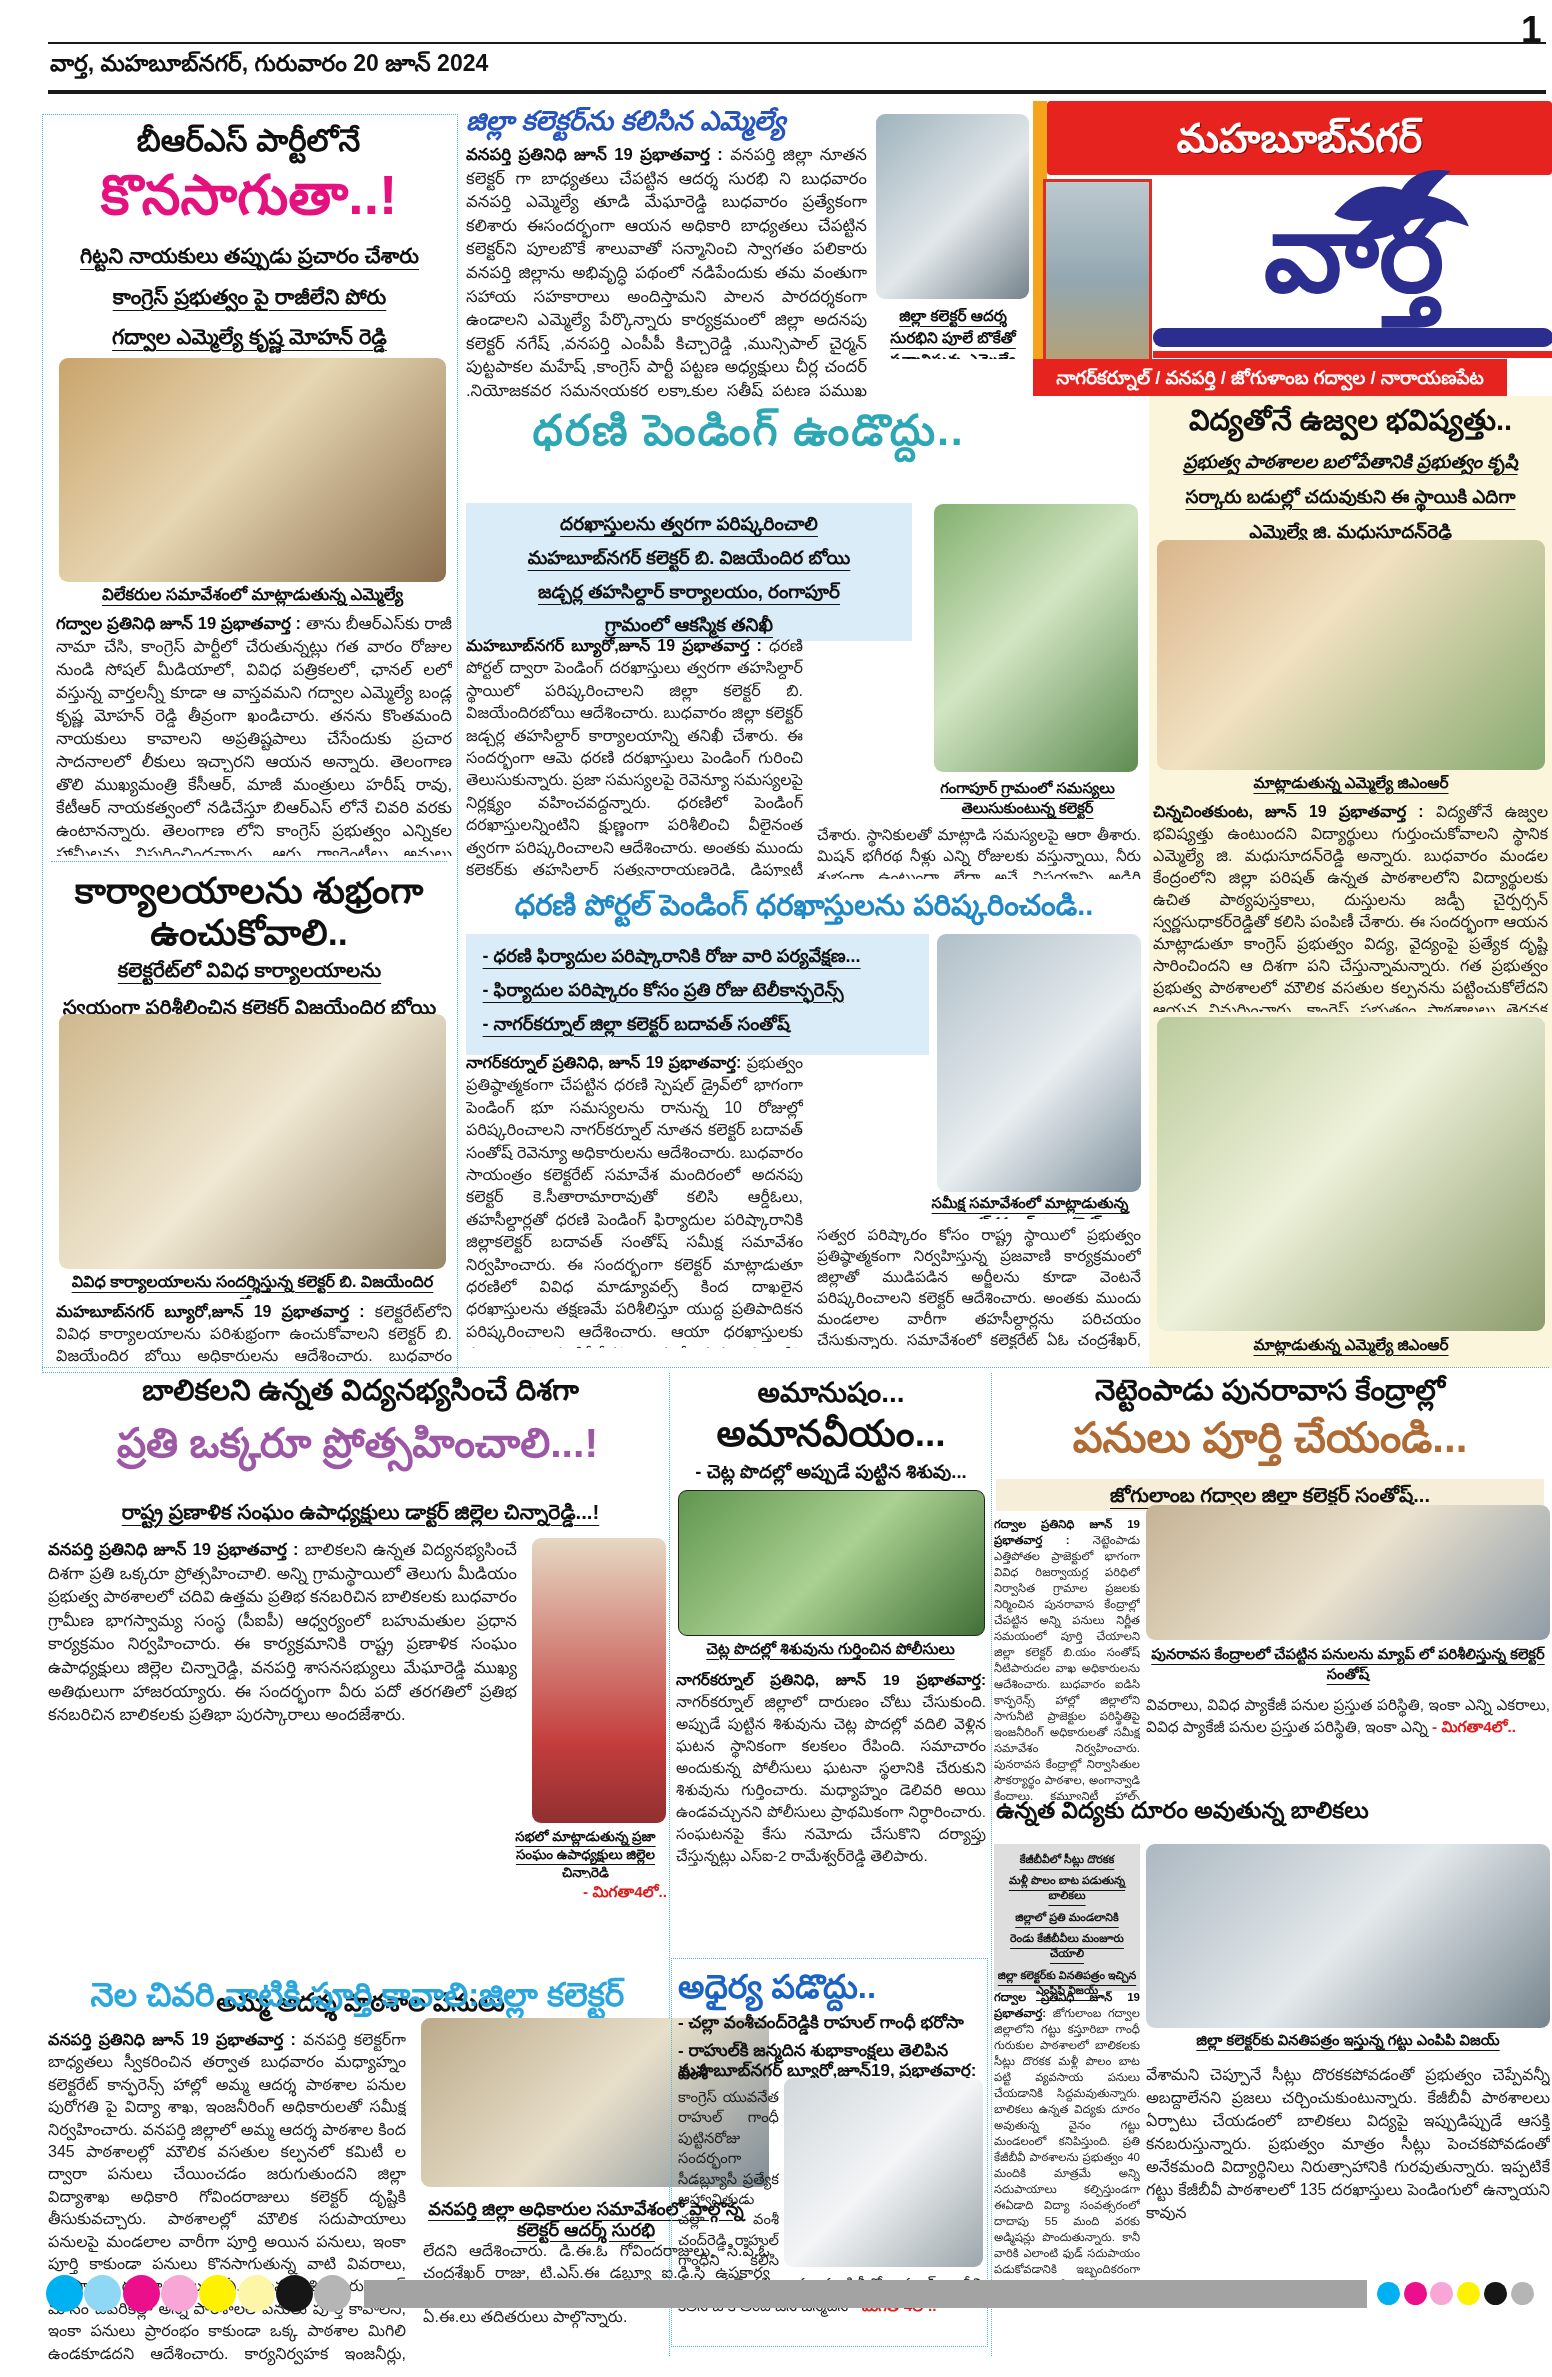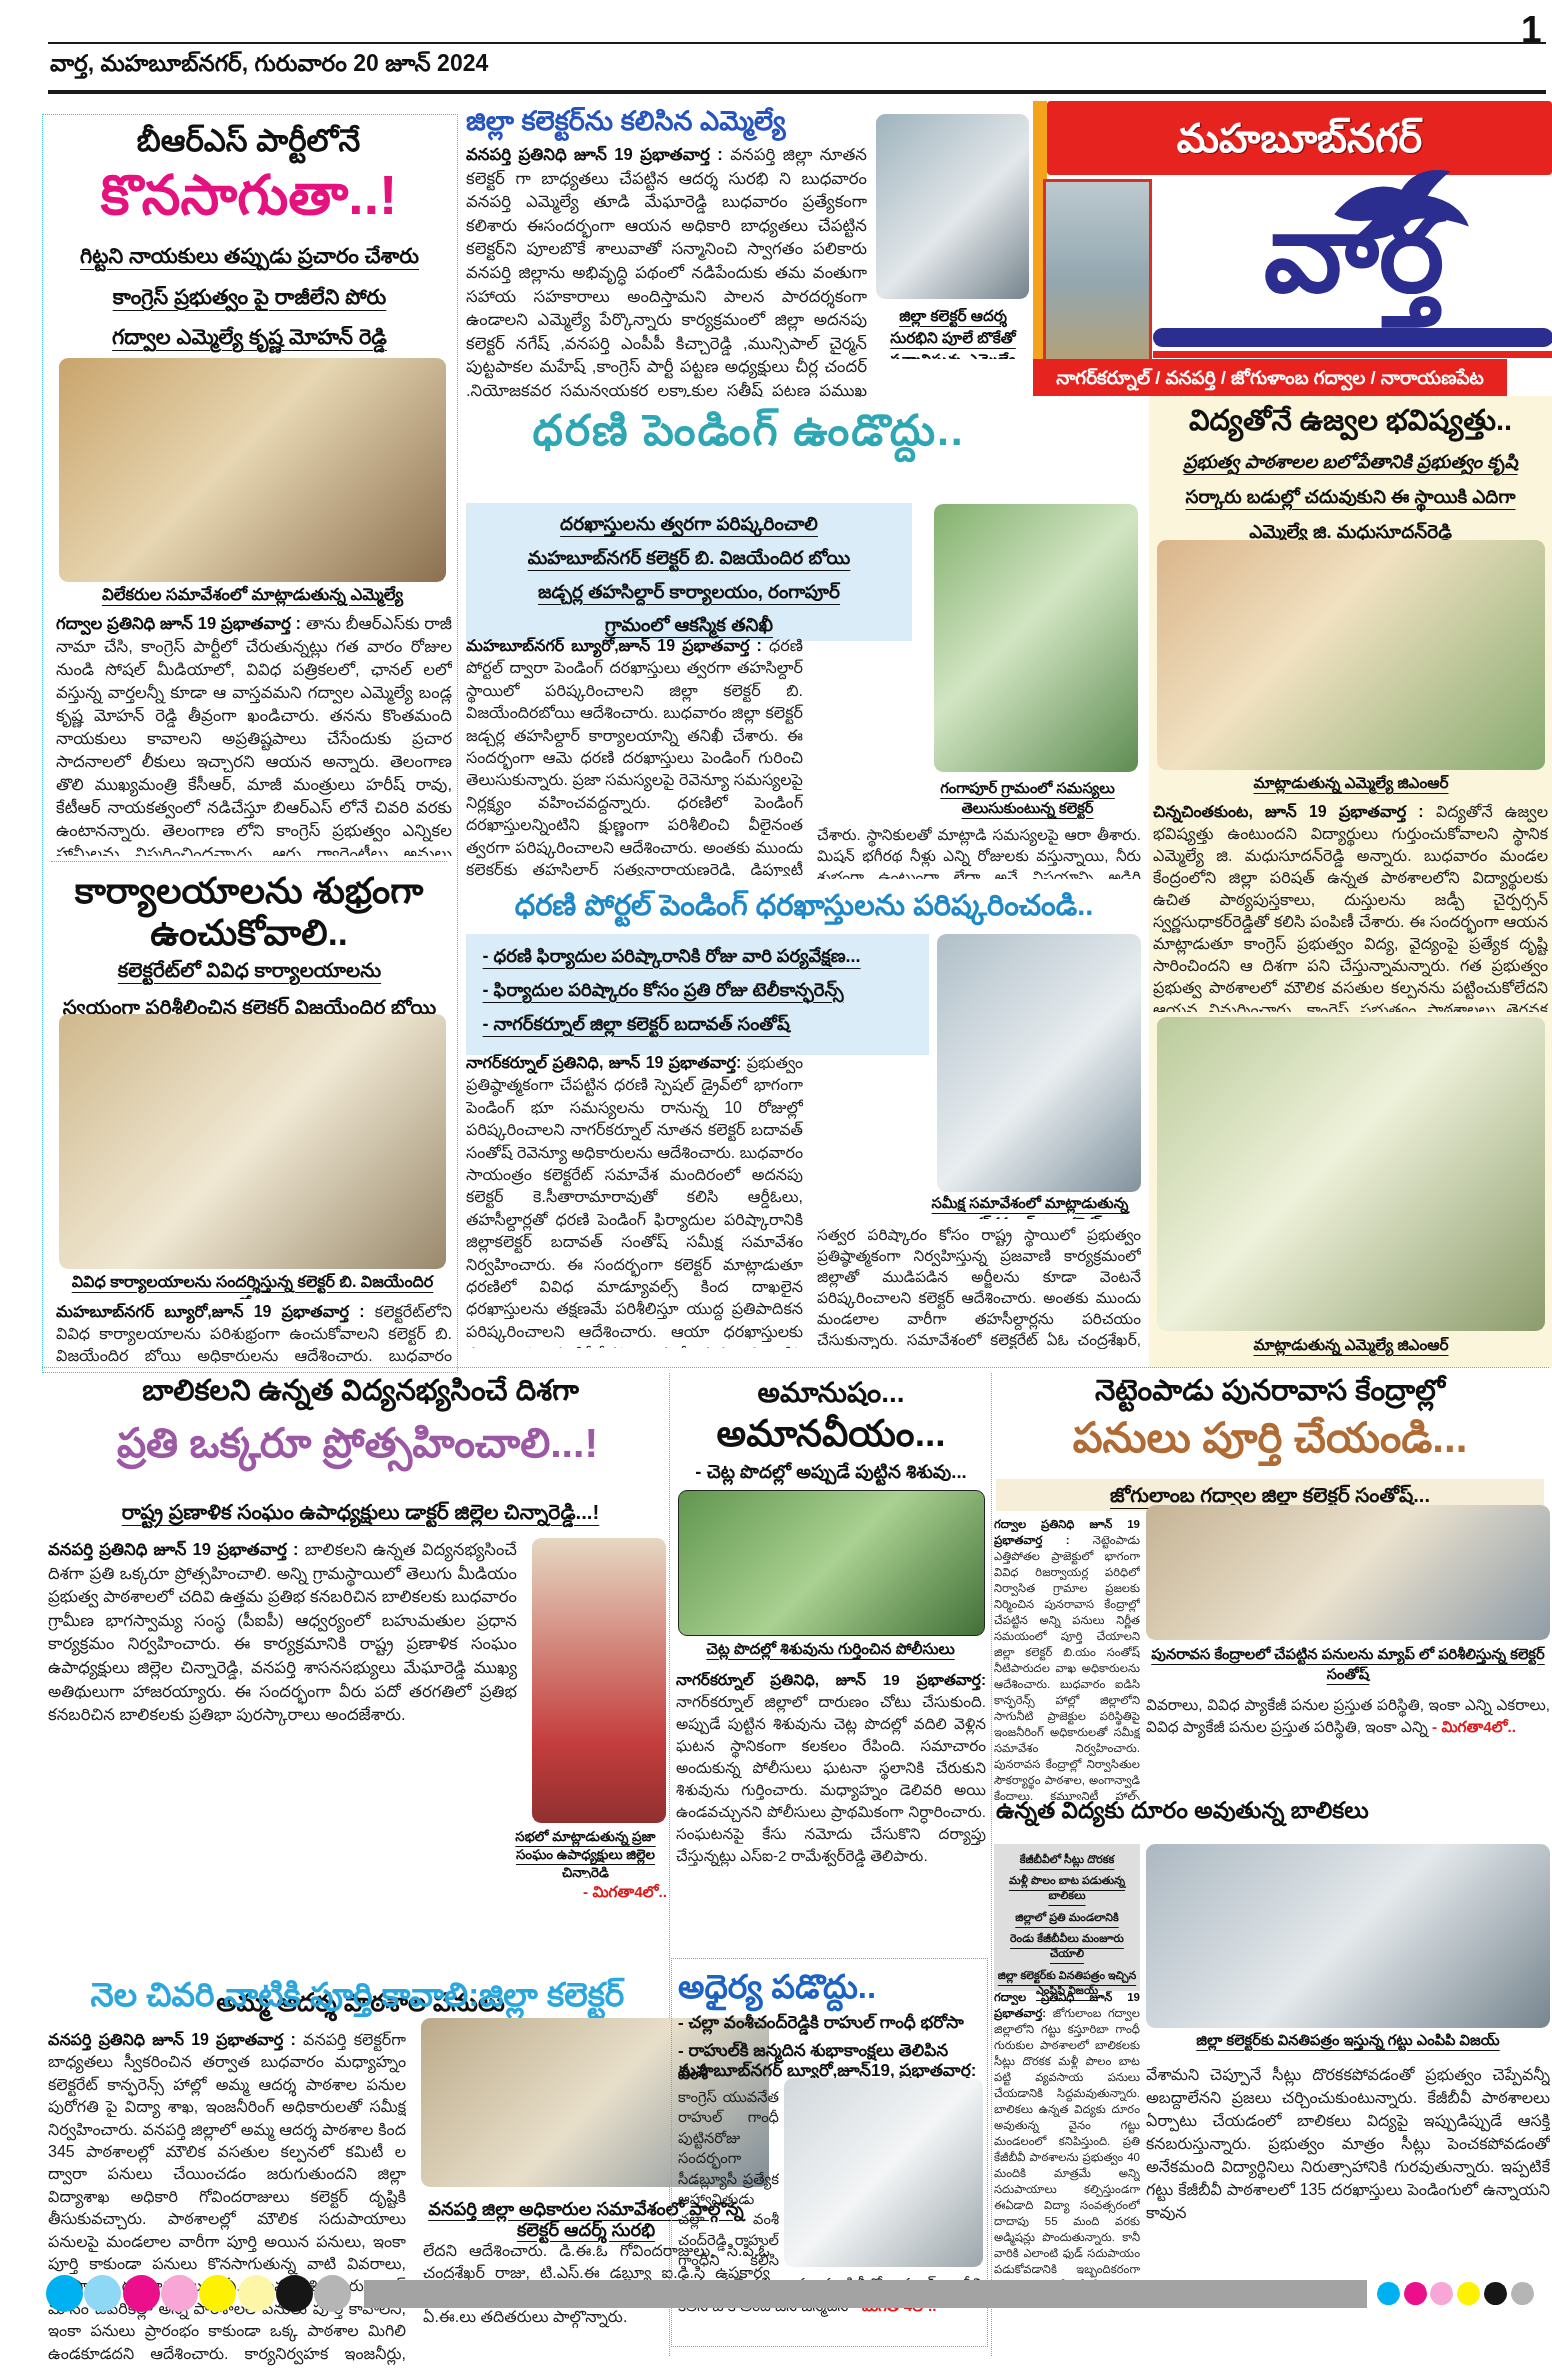--- a/index.html
+++ b/index.html
@@ -80,21 +80,21 @@
 
   <div class="abs ctr bold" style="left:51px;top:870px;width:396px;font-size:36px;line-height:42px;">కార్యాలయాలను శుభ్రంగా ఉంచుకోవాలి..</div>
   <div class="abs ctr" style="left:61px;top:959px;width:377px;">
     <span class="subline bold u" style="font-size:20px;margin-bottom:9px;">కలెక్టరేట్‌లో వివిధ కార్యాలయాలను</span>
     <span class="subline bold u" style="font-size:20px;">స్వయంగా పరిశీలించిన కలెక్టర్ విజయేందిర బోయి</span>
   </div>
   <div class="abs ph g-office" style="left:59px;top:1014px;width:387px;height:255px;"></div>
   <div class="abs cap" style="left:59px;top:1273px;width:387px;height:25.5px;font-size:16px;">వివిధ కార్యాలయాలను సందర్శిస్తున్న కలెక్టర్ బి. విజయేందిర బోయి</div>
   <p class="abs bd" style="left:56px;top:1301px;width:396px;height:66px;margin:0;font-size:16px;line-height:22px;"><b class="dl">మహబూబ్‌నగర్ బ్యూరో,జూన్ 19 ప్రభాతవార్త :</b> <span>కలెక్టరేట్‌లోని వివిధ కార్యాలయాలను పరిశుభ్రంగా ఉంచుకోవాలని కలెక్టర్ బి. విజయేందిర బోయి అధికారులను ఆదేశించారు. బుధవారం సమీక్షించిన జిల్లా</span> </p>
 
-  <div class="abs bold" style="left:466px;top:106px;width:434px;font-size:27px;color:#2553c0;">జిల్లా కలెక్టర్‌ను కలిసిన ఎమ్మెల్యే</div>
+  <div class="abs bold" style="left:466px;top:106px;width:434px;font-size:27px;color:#2553c0;font-style:italic;">జిల్లా కలెక్టర్‌ను కలిసిన ఎమ్మెల్యే</div>
   <p class="abs bd" style="left:466px;top:143px;width:401px;height:254px;margin:0;font-size:16.6px;line-height:23.6px;"><b class="dl">వనపర్తి ప్రతినిధి జూన్ 19 ప్రభాతవార్త :</b> <span>వనపర్తి జిల్లా నూతన కలెక్టర్ గా బాధ్యతలు చేపట్టిన ఆదర్శ సురభి ని బుధవారం వనపర్తి ఎమ్మెల్యే తూడి మేఘారెడ్డి బుధవారం ప్రత్యేకంగా కలిశారు ఈసందర్భంగా ఆయన అధికారి బాధ్యతలు చేపట్టిన కలెక్టర్‌ని పూలబొకే శాలువాతో సన్మానించి స్వాగతం పలికారు వనపర్తి జిల్లాను అభివృద్ధి పథంలో నడిపేందుకు తమ వంతుగా సహాయ సహకారాలు అందిస్తామని పాలన పారదర్శకంగా ఉండాలని ఎమ్మెల్యే పేర్కొన్నారు కార్యక్రమంలో జిల్లా అదనపు కలెక్టర్ నగేష్ ,వనపర్తి ఎంపీపీ కిచ్చారెడ్డి ,మున్సిపాల్ చైర్మన్ పుట్టపాకల మహేష్ ,కాంగ్రెస్ పార్టీ పట్టణ అధ్యక్షులు చీర్ల చందర్ .నియోజకవర్గ సమన్వయకర్త లక్కాకుల సతీష్ పట్టణ ప్రముఖ వైద్యులు పగిడాల శ్రీనివాస్ నాయకులు సత్య శివరెడ్డి బొంబాయి మన్యంకొండలు పాల్గొన్నారు .</span></p>
   <div class="abs ph g-meet" style="left:876px;top:114px;width:153px;height:185px;"></div>
   <div class="abs cap" style="left:874px;top:305px;width:158px;height:54px;font-size:15.3px;line-height:22px;">జిల్లా కలెక్టర్ ఆదర్శ సురభిని పూలే బొకేతో సన్మానిస్తున్న ఎమ్మెల్యే తుడి మేగా రెడ్డి</div>
 
   <div class="abs ctr bold" style="left:466px;top:406px;width:565px;font-size:43px;letter-spacing:1.9px;color:#2ea7b4;">ధరణి పెండింగ్ ఉండొద్దు..</div>
   <div class="abs ctr" style="left:466px;top:503px;width:446px;height:128px;background:#d9ecf7;padding-top:10.2px;">
     <span class="subline bold u" style="font-size:18.5px;margin-bottom:7.7px;">దరఖాస్తులను త్వరగా పరిష్కరించాలి</span>
     <span class="subline bold u" style="font-size:18.5px;margin-bottom:7.7px;">మహబూబ్‌నగర్ కలెక్టర్ బి. విజయేందిర బోయి</span>
     <span class="subline bold u" style="font-size:18.5px;margin-bottom:7.7px;">జడ్చర్ల తహసిల్దార్ కార్యాలయం, రంగాపూర్</span>
     <span class="subline bold u" style="font-size:18.5px;">గ్రామంలో ఆకస్మిక తనిఖీ</span>

